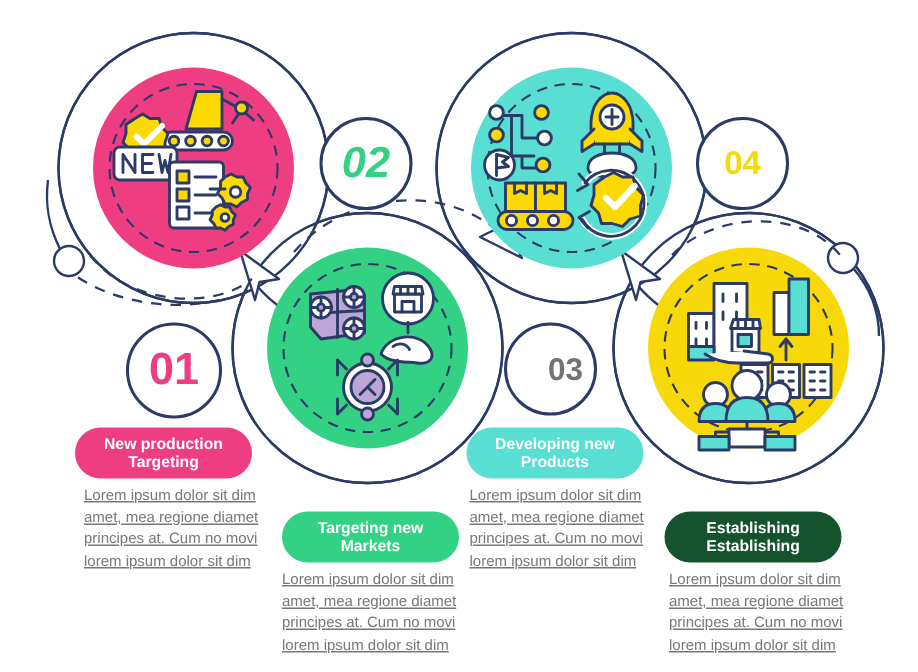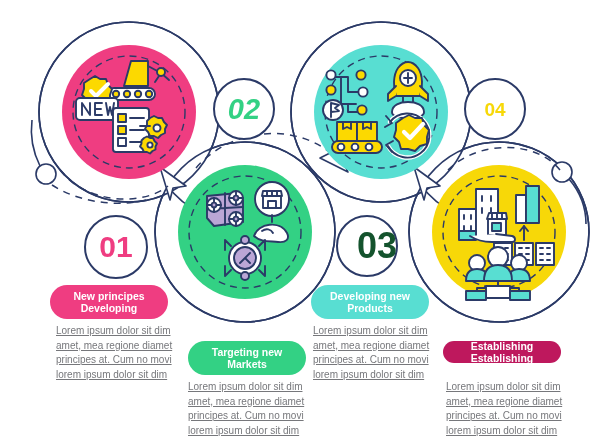--- a/index.html
+++ b/index.html
@@ -290,45 +290,45 @@
     </g>
   </svg>
 
   <div class="num-badge" style="left:84px;top:215px;width:64px;height:64px;text-align:right;">
     <span style="color:#ef3d81;font-size:30px;">01</span>
   </div>
   <div class="num-badge" style="left:213px;top:78px;width:62px;height:62px;font-style:italic;">
     <span style="color:#33d184;font-size:29px;">02</span>
   </div>
   <div class="num-badge" style="left:336px;top:215px;width:62px;height:62px;">
-    <span style="color:#14532d;font-size:36px;margin-left:20px;">03</span>
+    <span style="color:#737373;font-size:21px;margin-left:20px;">03</span>
   </div>
   <div class="num-badge" style="left:464px;top:78px;width:62px;height:62px;">
-    <span style="color:#f7d808;font-size:19px;">04</span>
+    <span style="color:#f7d808;font-size:22px;">04</span>
   </div>
 
   <div class="pill" style="left:50px;top:285px;width:118px;height:34px;background:#ef3d81;">
     <div>
-      <div>New principes</div>
-      <div>Developing</div>
+      <div>New production</div>
+      <div>Targeting</div>
     </div>
   </div>
   <div class="pill" style="left:188px;top:341px;width:118px;height:34px;background:#33d184;">
     <div>
       <div>Targeting new</div>
       <div>Markets</div>
     </div>
   </div>
   <div class="pill" style="left:311px;top:285px;width:118px;height:34px;background:#58ded2;">
     <div>
       <div>Developing new</div>
       <div>Products</div>
     </div>
   </div>
-  <div class="pill" style="left:443px;top:341px;width:118px;height:22px;background:#be185d;">
+  <div class="pill" style="left:443px;top:341px;width:118px;height:34px;background:#14532d;">
     <div>
       <div>Establishing</div>
       <div>Establishing</div>
     </div>
   </div>
 
   <div class="desc" style="left:56px;top:324px;">
     <div>Lorem ipsum dolor sit dim</div>
     <div>amet, mea regione diamet</div>
     <div>principes at. Cum no movi</div>

